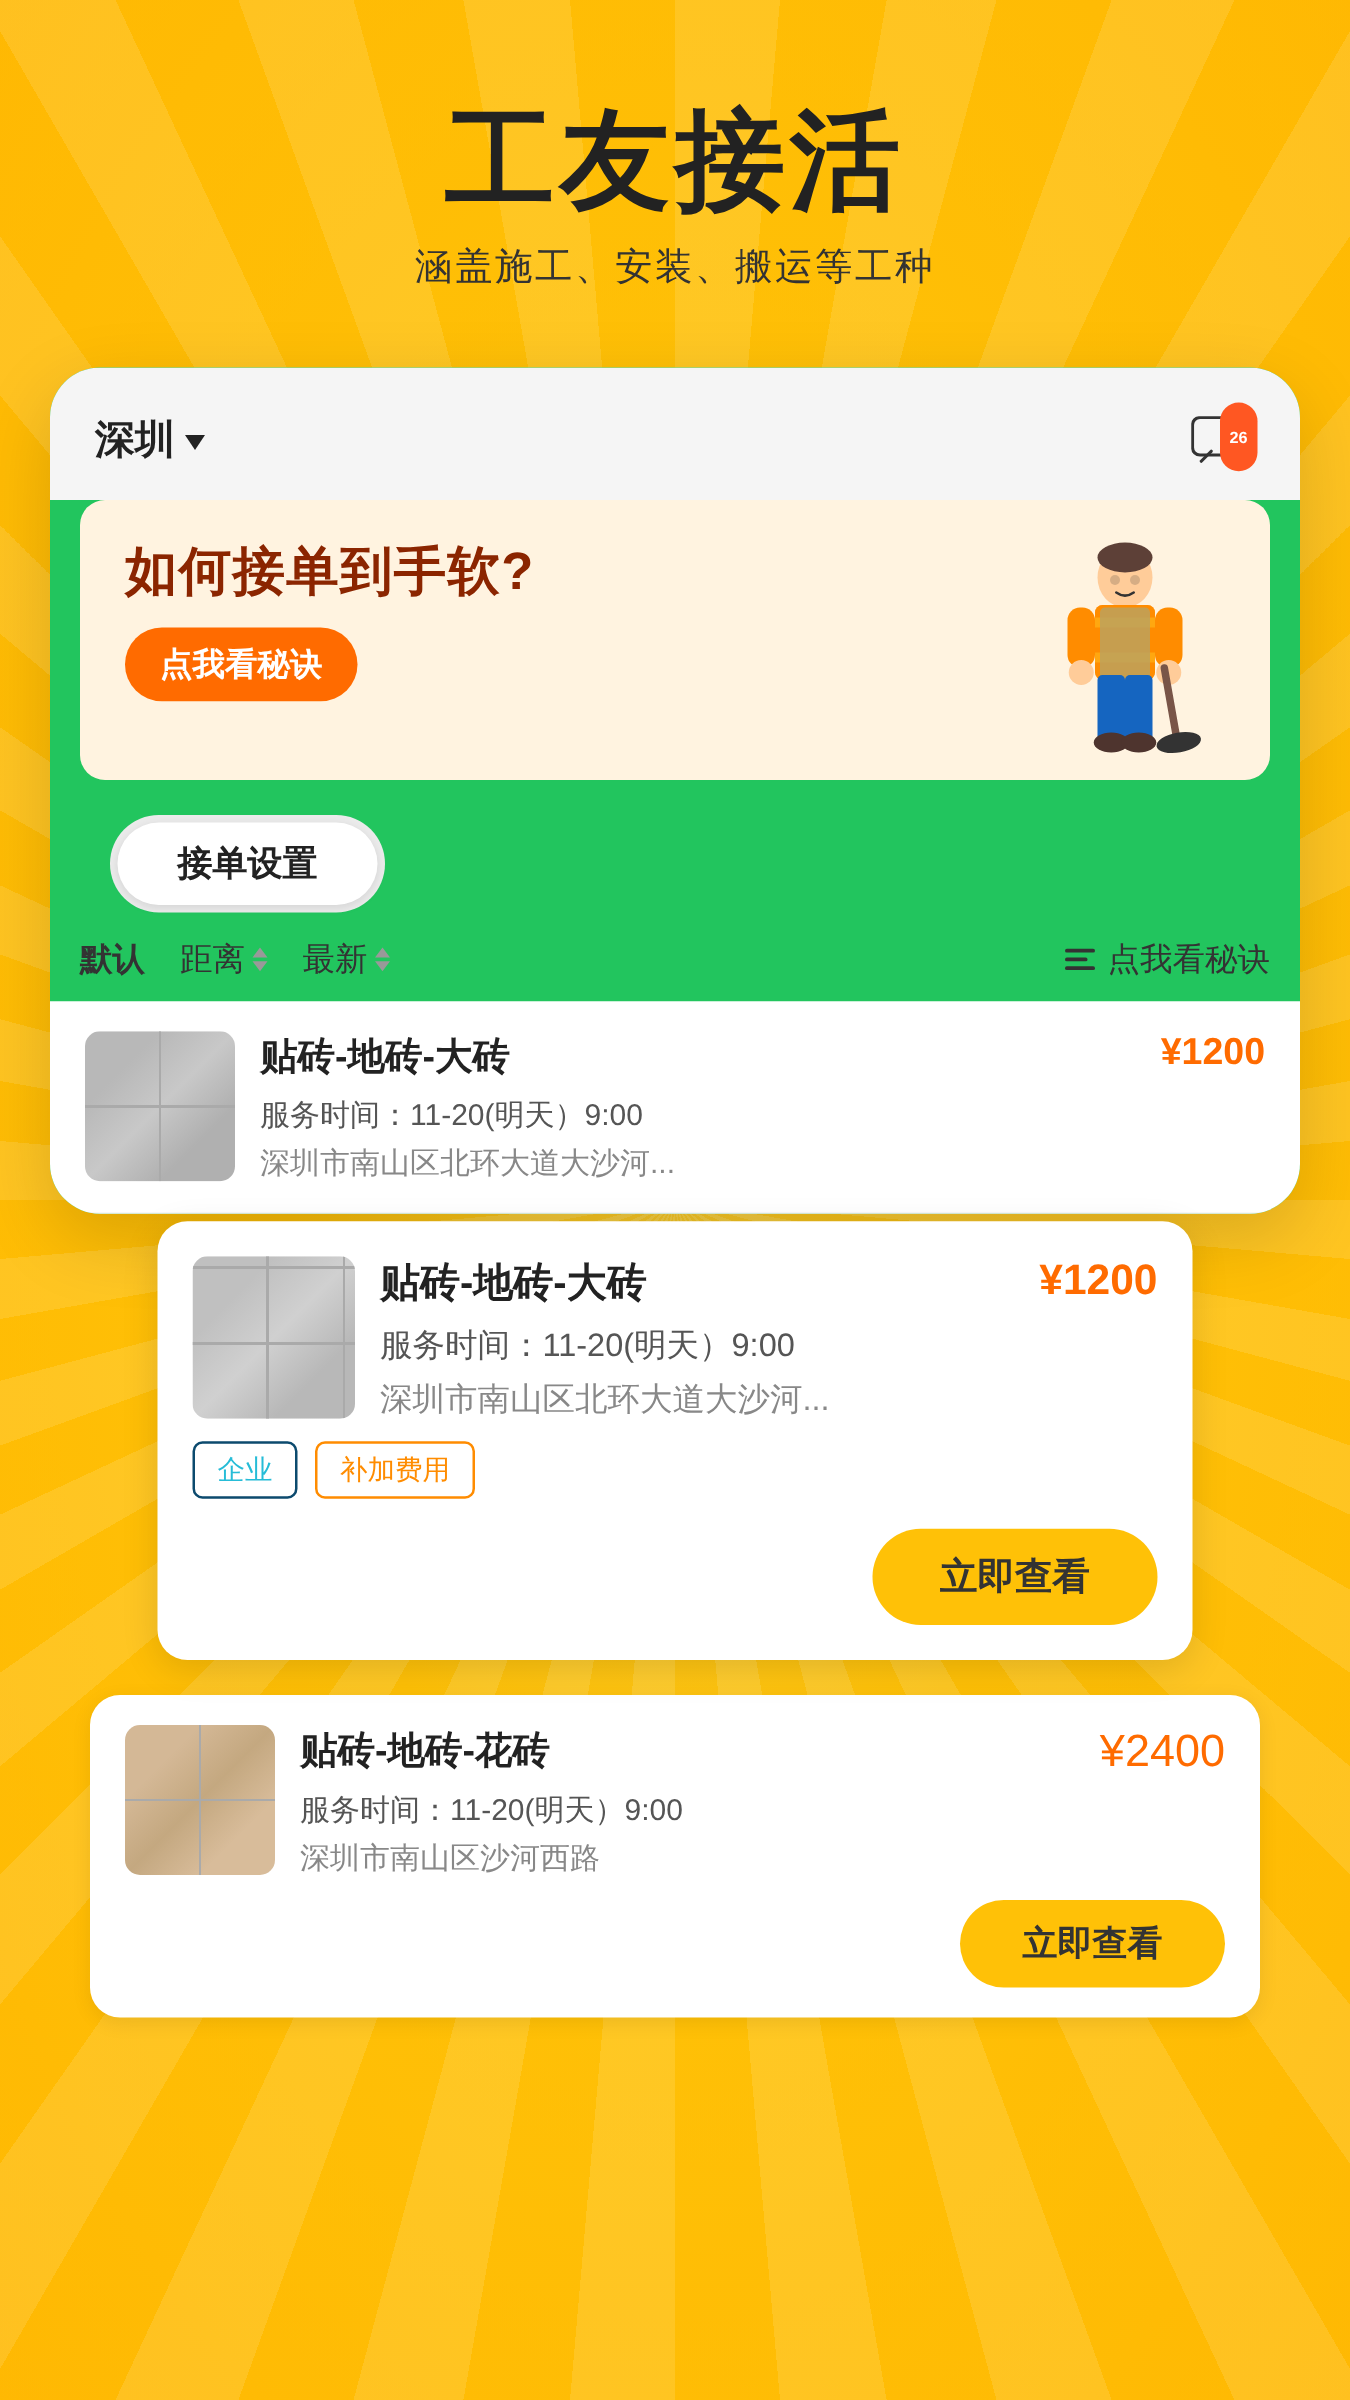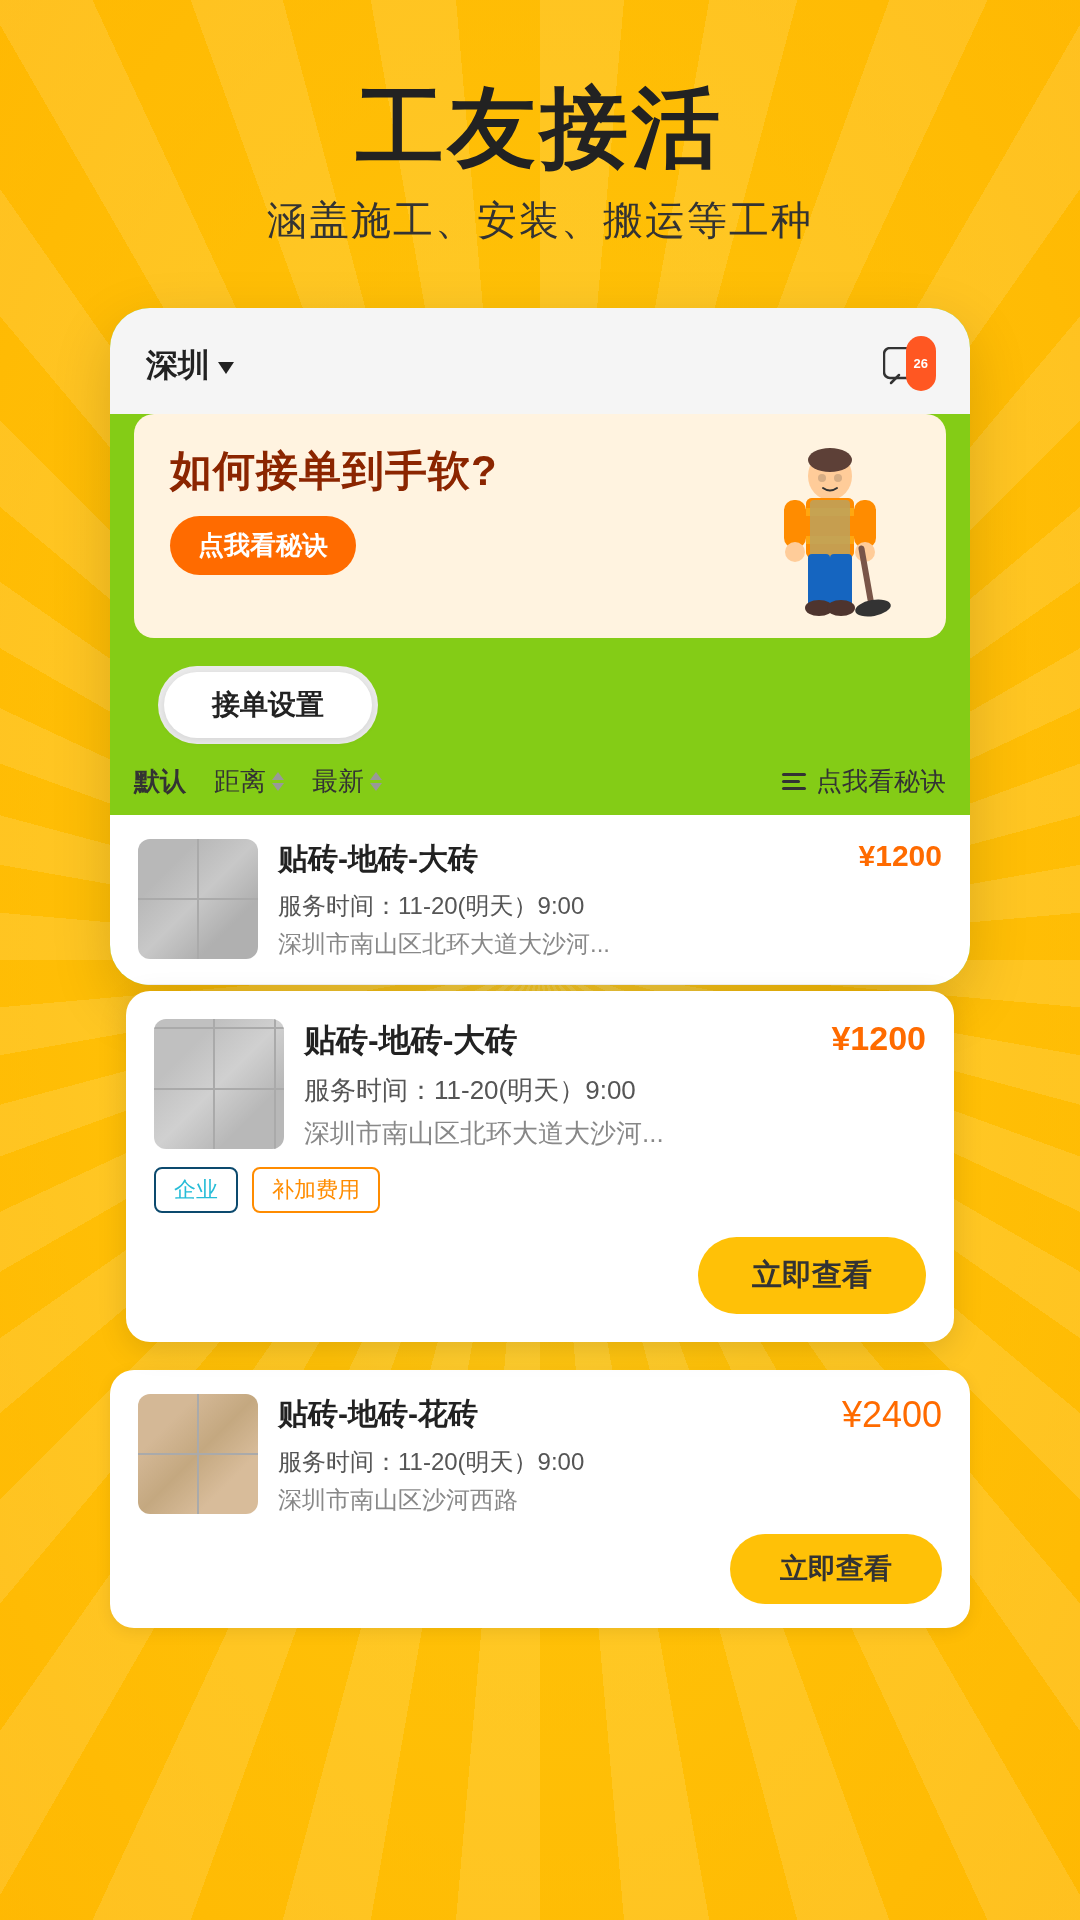--- a/index.html
+++ b/index.html
@@ -50,33 +50,33 @@
     .hero-title {
       font-size: 88px;
       font-weight: 900;
       color: #222;
       letter-spacing: 4px;
       text-align: center;
       line-height: 1.1;
     }
 
     .hero-subtitle {
-      font-size: 40px;
+      font-size: 30px;
       color: #333;
       text-align: right;
       margin-top: 16px;
       font-weight: 400;
       letter-spacing: 2px;
     }
 
     
     .app-card {
-      background: #84cc16;
+      background: #22c55e;
       border-radius: 40px;
-      width: 860px;
+      width: 1000px;
       margin-top: 60px;
       overflow: hidden;
       box-shadow: 0 20px 60px rgba(0,0,0,0.15);
     }
 
     
     .app-topbar {
       background: #F5F5F5;
       padding: 30px 36px 20px;
       display: flex;
@@ -595,21 +595,21 @@
       <div class="tags-row">
         <span class="tag tag-company">企业</span>
         <span class="tag tag-extra">补加费用</span>
       </div>
       <div style="display: flex; justify-content: flex-end;">
         <div class="view-btn">立即查看</div>
       </div>
     </div>
   </div>
 
-  <div style="width: 860px; margin-top: 12px; background: white; border-radius: 24px; padding: 24px 28px; box-shadow: 0 4px 16px rgba(0,0,0,0.08);">
+  <div style="width: 936px; margin-top: 12px; background: white; border-radius: 24px; padding: 24px 28px; box-shadow: 0 4px 16px rgba(0,0,0,0.08);">
     <div style="display: flex; align-items: flex-start; gap: 20px;">
       <div style="width: 120px; height: 120px; border-radius: 12px; overflow: hidden; flex-shrink: 0;">
         <div class="tile-texture-2"></div>
       </div>
       <div style="flex: 1;">
         <div style="display: flex; justify-content: space-between; align-items: flex-start;">
           <span style="font-size: 30px; font-weight: 700; color: #222;">贴砖-地砖-花砖</span>
           <span style="font-size: 36px; font-weight: 400; color: #FF6B00;">¥2400</span>
         </div>
         <div style="font-size: 24px; color: #555; margin-top: 10px;">服务时间：11-20(明天）9:00</div>

